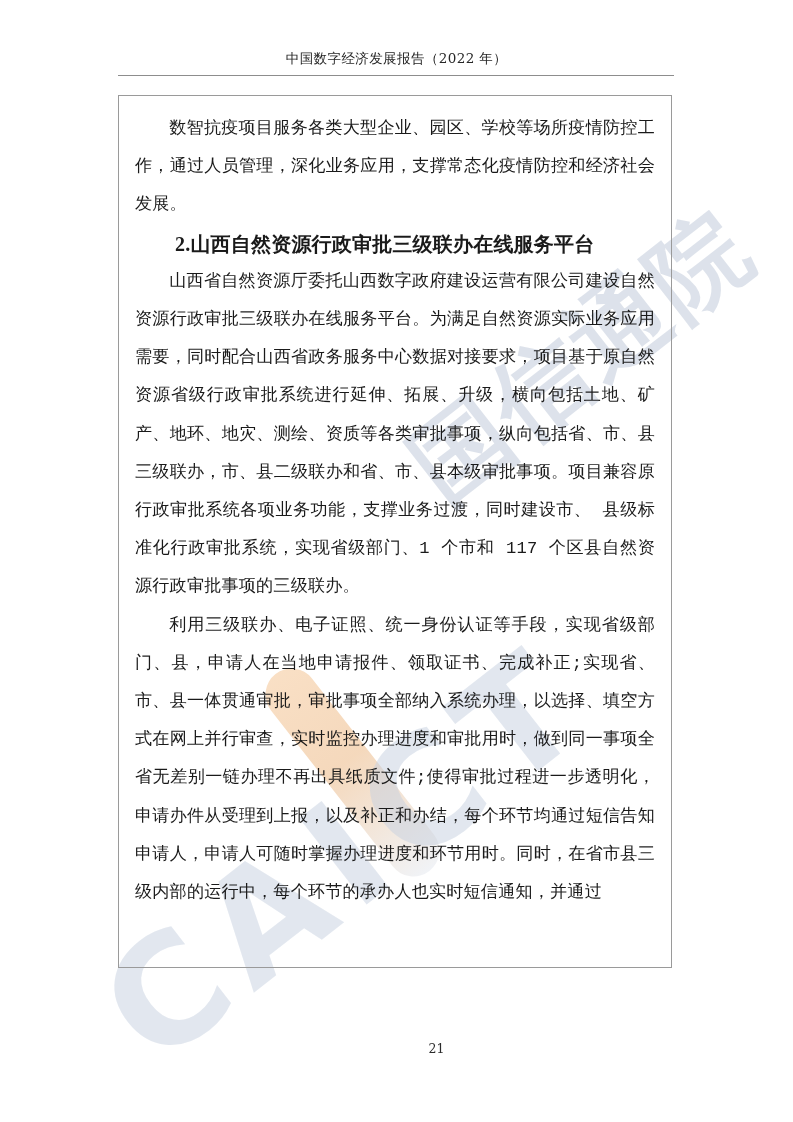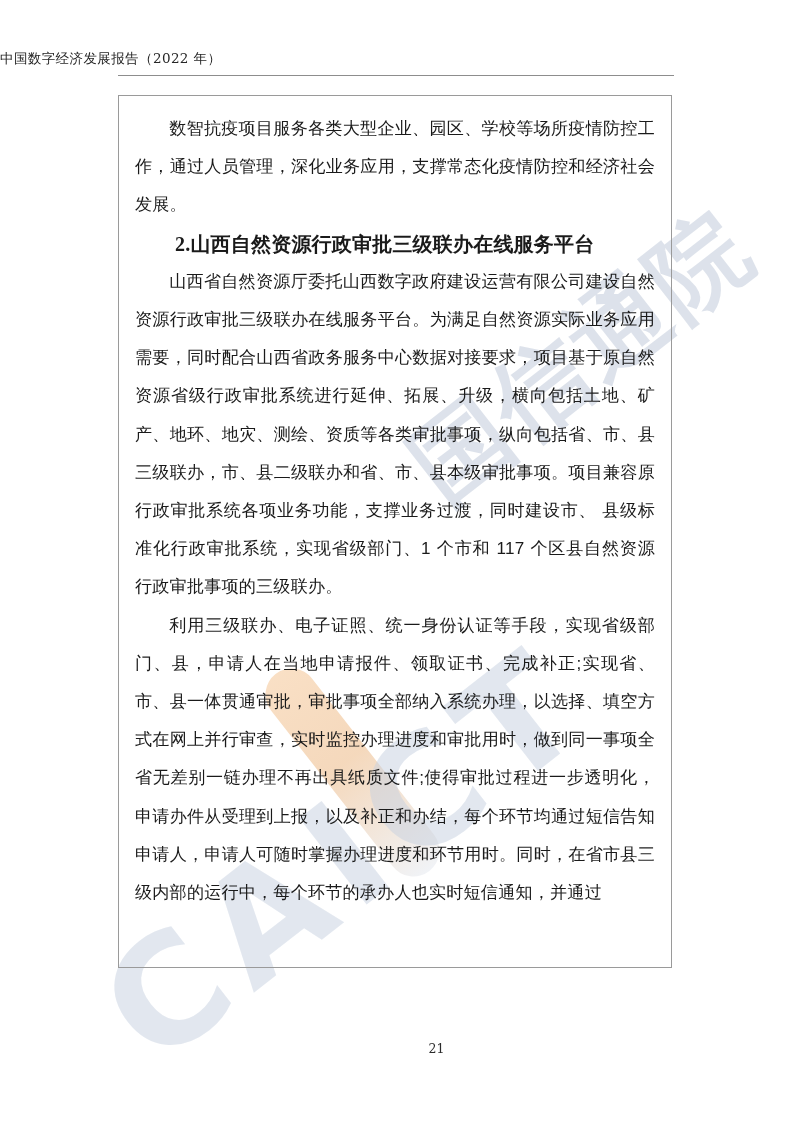--- a/index.html
+++ b/index.html
@@ -66,20 +66,21 @@
     transform-origin: left top;
     border-radius: 26px;
   }
 
   
   .header {
     position: absolute;
     left: 0;
     top: 48px;
     width: 793px;
+    text-align: center;
     z-index: 3;
   }
   .header-title {
     display: inline-block;
     font-family: "DejaVu Serif", serif;
     font-size: 13.5px;
     color: #262626;
     letter-spacing: .4px;
   }
   .header-rule {
@@ -106,21 +107,21 @@
   }
   .frame-inner {
     padding: 14px 16px 0 16px;
   }
 
   p.body-para, h3.sub-heading {
     margin: 0;
     color: #1a1a1a;
   }
   p.body-para {
-    font-family: Liberation Sans, sans-serif;
+    font-family: Liberation Mono, monospace;
     font-size: 17.1px;
     line-height: 38.2px;
     text-align: justify;
     text-justify: inter-ideograph;
     text-indent: 2em;
     letter-spacing: .2px;
     word-spacing: .5px;
   }
   h3.sub-heading {
     font-family: Liberation Serif, serif;

